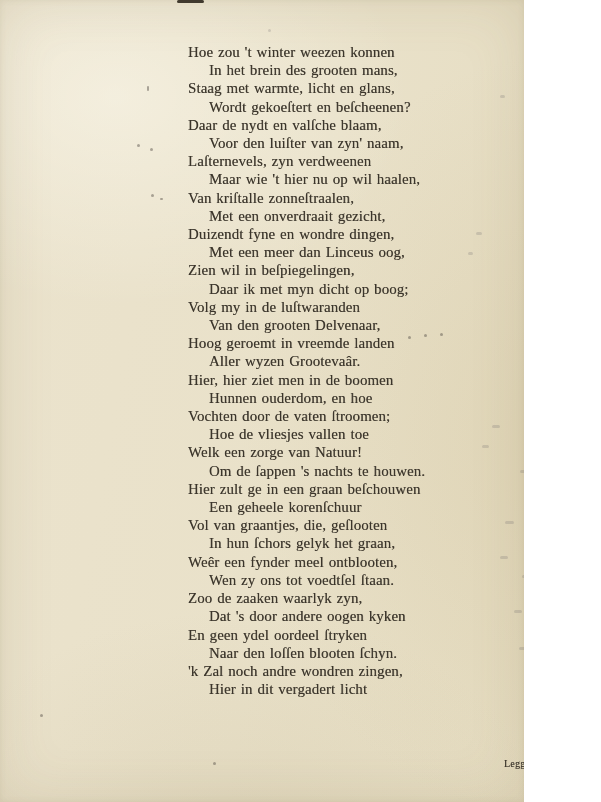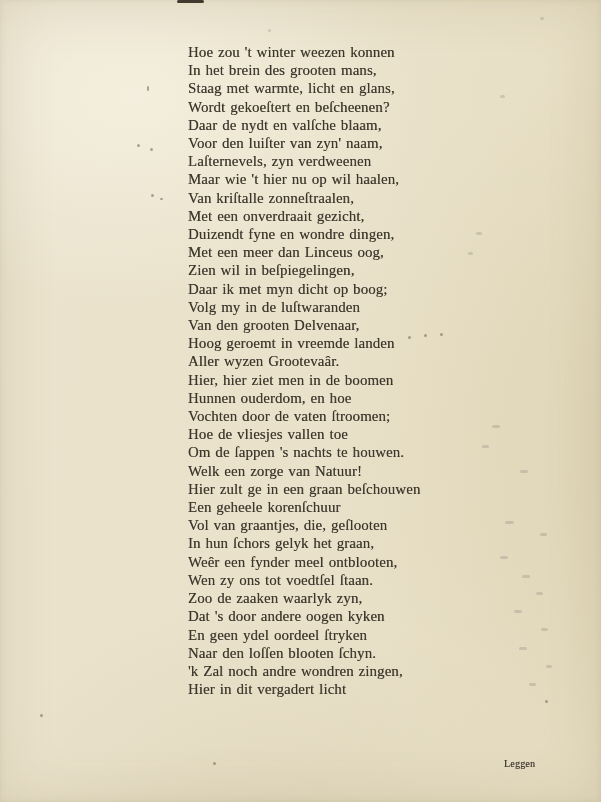--- a/index.html
+++ b/index.html
@@ -4,21 +4,21 @@
 <style>
   html, body {
     margin: 0;
     padding: 0;
     width: 601px;
     height: 802px;
     overflow: hidden;
   }
   .page {
     position: relative;
-    width: 601px;
+    width: 524px;
     height: 802px;
     background-color: #e8e0c8;
     background-image:
       radial-gradient(ellipse 420px 300px at 22% 12%, rgba(255,253,244,0.45), rgba(255,253,244,0) 70%),
       radial-gradient(ellipse 500px 600px at 108% 55%, rgba(205,190,150,0.30), rgba(205,190,150,0) 65%),
       radial-gradient(ellipse 450px 320px at 45% 104%, rgba(195,182,148,0.22), rgba(195,182,148,0) 70%),
       linear-gradient(100deg, #ebe3cd 0%, #e9e1c9 55%, #e5dcc1 100%);
     box-shadow: inset 0 0 55px rgba(120,100,60,0.14), inset 0 0 6px rgba(110,95,60,0.10);
     overflow: hidden;
     font-family: "Liberation Serif", "DejaVu Serif", serif;
@@ -30,20 +30,21 @@
     width: 380px;
     font-size: 14.8px;
     line-height: 18.2px;
     color: #3b352b;
     letter-spacing: 0.15px;
     word-spacing: 1px;
     text-shadow: 0.3px 0.3px 0.35px rgba(59,53,43,0.55);
     white-space: nowrap;
   }
   .poem .line:nth-child(2n) {
+    margin-left: 21px;
   }
   .catchword {
     position: absolute;
     left: 504px;
     top: 755px;
     font-size: 10px;
     line-height: 18px;
     color: #3b352b;
     letter-spacing: 0.2px;
     text-shadow: 0.3px 0.3px 0.35px rgba(59,53,43,0.55);
@@ -82,22 +83,22 @@
     <div class="line">Zien wil in beſpiegelingen,</div>
     <div class="line">Daar ik met myn dicht op boog;</div>
     <div class="line">Volg my in de luſtwaranden</div>
     <div class="line">Van den grooten Delvenaar,</div>
     <div class="line">Hoog geroemt in vreemde landen</div>
     <div class="line">Aller wyzen Grootevaâr.</div>
     <div class="line">Hier, hier ziet men in de boomen</div>
     <div class="line">Hunnen ouderdom, en hoe</div>
     <div class="line">Vochten door de vaten ſtroomen;</div>
     <div class="line">Hoe de vliesjes vallen toe</div>
+    <div class="line">Welk een zorge van Natuur!</div>
     <div class="line">Om de ſappen 's nachts te houwen.</div>
-    <div class="line">Welk een zorge van Natuur!</div>
     <div class="line">Hier zult ge in een graan beſchouwen</div>
     <div class="line">Een geheele korenſchuur</div>
     <div class="line">Vol van graantjes, die, geſlooten</div>
     <div class="line">In hun ſchors gelyk het graan,</div>
     <div class="line">Weêr een fynder meel ontblooten,</div>
     <div class="line">Wen zy ons tot voedtſel ſtaan.</div>
     <div class="line">Zoo de zaaken waarlyk zyn,</div>
     <div class="line">Dat 's door andere oogen kyken</div>
     <div class="line">En geen ydel oordeel ſtryken</div>
     <div class="line">Naar den loſſen blooten ſchyn.</div>

